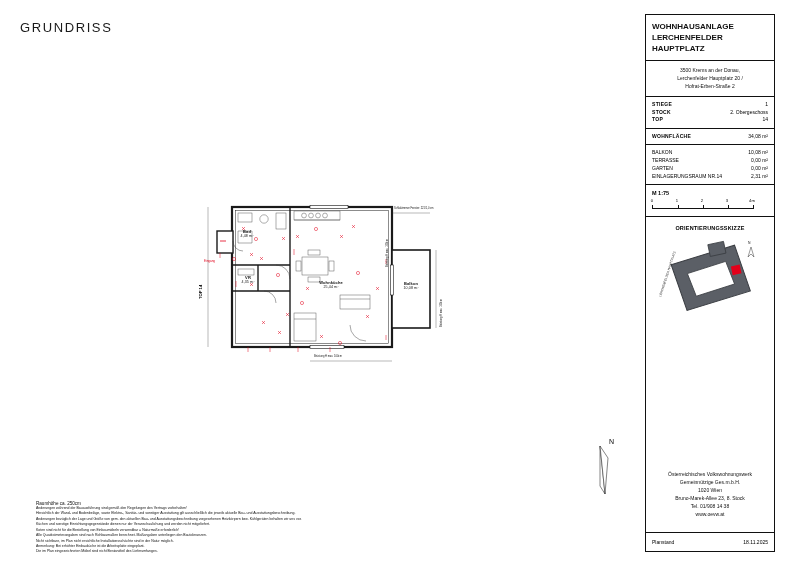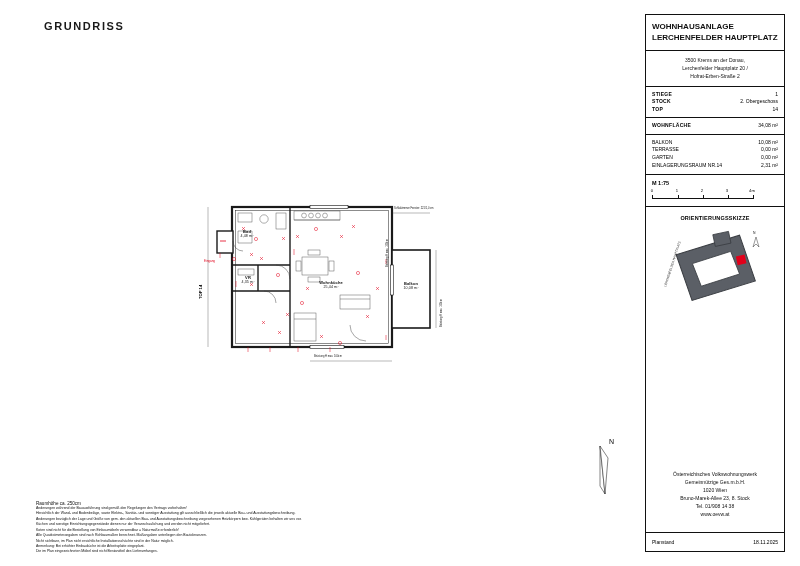--- a/index.html
+++ b/index.html
@@ -17,24 +17,24 @@
   }
   .page {
     position: absolute;
     left: 0; top: 0;
     width: 800px; height: 566px;
     background: #fff;
   }
   
   .title-grundriss {
     position: absolute;
-    left: 44px; top: 20px;
-    font-size: 11px;
+    left: 20px; top: 20px;
+    font-size: 13px;
     letter-spacing: 1.6px;
-    font-weight: bold;
+    font-weight: normal;
     color: #1a1a1a;
   }
   .plan-area {
     position: absolute;
     left: 190px; top: 195px;
     width: 280px; height: 180px;
   }
   
   .fp {
     position: absolute;
@@ -78,21 +78,21 @@
   }
   .north .n-letter {
     position: absolute;
     left: 19px; top: 0px;
     font-size: 7px;
   }
   
   .panel {
     position: absolute;
     left: 645px; top: 14px;
-    width: 140px;
+    width: 130px;
     border: 1px solid #111;
     box-sizing: border-box;
     background: #fff;
     height: 538px;
   }
   .welcome {
     position: absolute;
     left: 645px; top: 16px;
     font-size: 11.5px;
     font-weight: bold;

